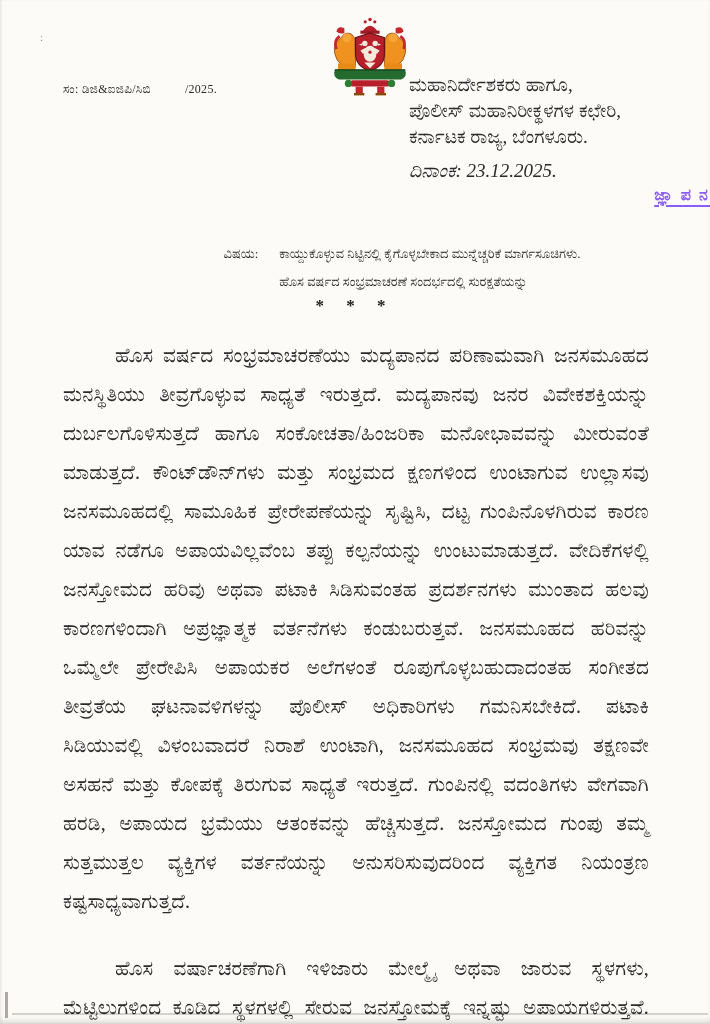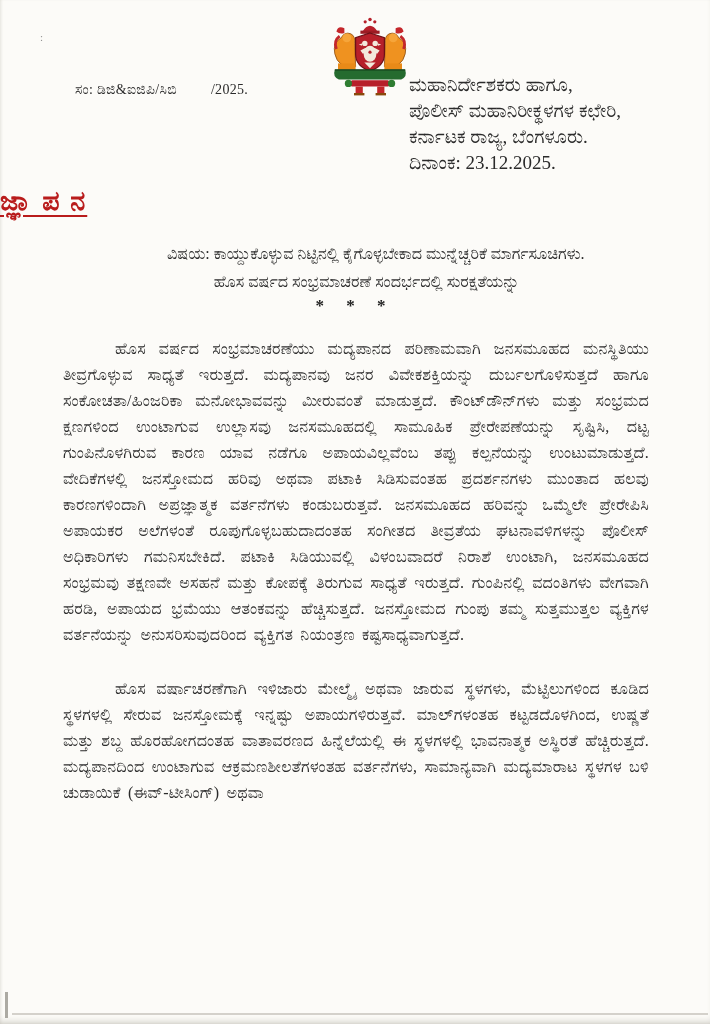--- a/index.html
+++ b/index.html
@@ -24,62 +24,62 @@
   .bottom-hairline{
     position:absolute;left:12px;right:2px;bottom:9px;
     height:2px;background:#c9c7bf;opacity:.8;
   }
   .left-corner-mark{
     position:absolute;left:5px;bottom:6px;width:3px;height:26px;
     background:#8a887f;opacity:.7;
   }
   
   .ref-no{
-    position:absolute;left:75px;top:82px;
-    font-size:14px;letter-spacing:.3px;white-space:nowrap;
+    position:absolute;left:63px;top:82px;
+    font-size:12px;letter-spacing:.3px;white-space:nowrap;
   }
   .ref-gap{display:inline-block;width:34px;}
   .emblem{
     position:absolute;left:322px;top:10px;width:96px;height:102px;
   }
   .office-block{
     position:absolute;left:409px;top:72px;width:270px;
     font-size:19px;line-height:26px;
   }
-  .office-block .date-line{margin-top:0px;}
+  .office-block .date-line{margin-top:8px;font-style:italic;}
   
   .memo-title{
     position:absolute;left:0;top:186px;width:100%;
-    text-align:left;font-size:27px;font-weight:bold;color:#b91c1c;
+    text-align:right;font-size:16px;font-weight:bold;color:#8b5cf6;
     letter-spacing:2px;
   }
   .memo-title span{
     text-decoration:underline;text-underline-offset:5px;
     text-decoration-thickness:1.5px;
   }
   
   .subject{
     position:absolute;left:167px;top:240px;width:470px;
-    display:flex;gap:4px;font-size:16px;line-height:28px;
+    display:flex;gap:21px;font-size:13px;line-height:28px;justify-content:center;
   }
   .subject-label{white-space:nowrap;}
   .subject-lines div{white-space:nowrap;}
   
   .stars{
     position:absolute;left:0;top:296px;width:100%;
     text-align:center;font-weight:bold;font-size:17px;letter-spacing:9px;
     color:#222;
   }
   
   .body-text{
     position:absolute;left:63px;top:336px;width:586px;
   }
   .body-text p{
     margin:0;
-    font-size:16px;line-height:26px;
+    font-size:20px;line-height:39px;
     text-align:justify;text-indent:52px;
     letter-spacing:.2px;word-spacing:3px;
   }
   .body-text p + p{margin-top:28px;}
 </style>
 </head>
 <body>
 
 <div class="page">
 

